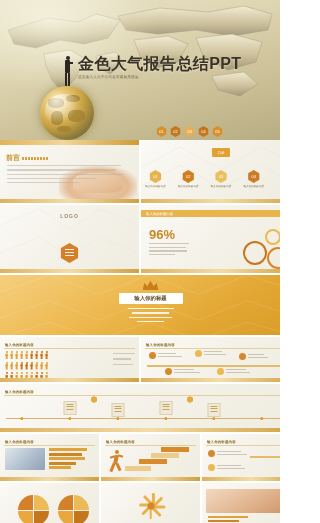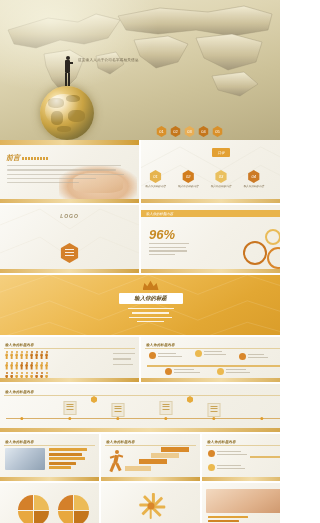--- a/index.html
+++ b/index.html
@@ -42,21 +42,21 @@
   .hero-sub2 { font-size:3.6px; color:#6a5f48; margin-top:2px; letter-spacing:.2px; }
   .hero-hexrow { position:absolute; left:156px; bottom:3px; display:flex; gap:3px; }
   .hexmini { width:11px; height:11px; background:#d9902a; position:relative;
     clip-path:polygon(50% 0,93% 25%,93% 75%,50% 100%,7% 75%,7% 25%);
     display:flex; align-items:center; justify-content:center; color:#fff; font-size:4px; }
   .hexmini.alt { background:#c4761c; }
   .hexmini.lite { background:#e8ae55; }
 
   
   .grid { position:absolute; left:0; top:140px; width:280px; }
-  .row { display:flex; width:301px;font-style:italic; }
+  .row { display:flex; width:301px; }
   .gap { height:2px; width:280px; background:#ffffff; }
   .vgap { width:2px; background:#ffffff; flex:0 0 2px; }
   .slide { position:relative; overflow:hidden; background:#f7f5ef; flex:1 1 0; }
 
   .r2 .slide { height:63px; }
   .r3 .slide { height:68px; }
   .r4 .slide { height:60px; }
   .r5 .slide { height:45px; }
   .r6 .slide { height:48px; }
   .r7 .slide { height:47px; }
@@ -236,20 +236,21 @@
 
     <div class="man">
       <span class="m-head"></span>
       <span class="m-body"></span>
       <span class="m-arm"></span>
       <span class="m-leg1"></span>
       <span class="m-leg2"></span>
     </div>
 
     <div class="hero-text">
+      <div class="hero-title">金色大气报告总结PPT</div>
       <div class="hero-sub2">这里输入人员于公司名字或相关信息</div>
     </div>
 
     <div class="hero-hexrow">
       <div class="hexmini">01</div>
       <div class="hexmini alt">02</div>
       <div class="hexmini lite">03</div>
       <div class="hexmini alt">04</div>
       <div class="hexmini">05</div>
     </div>

